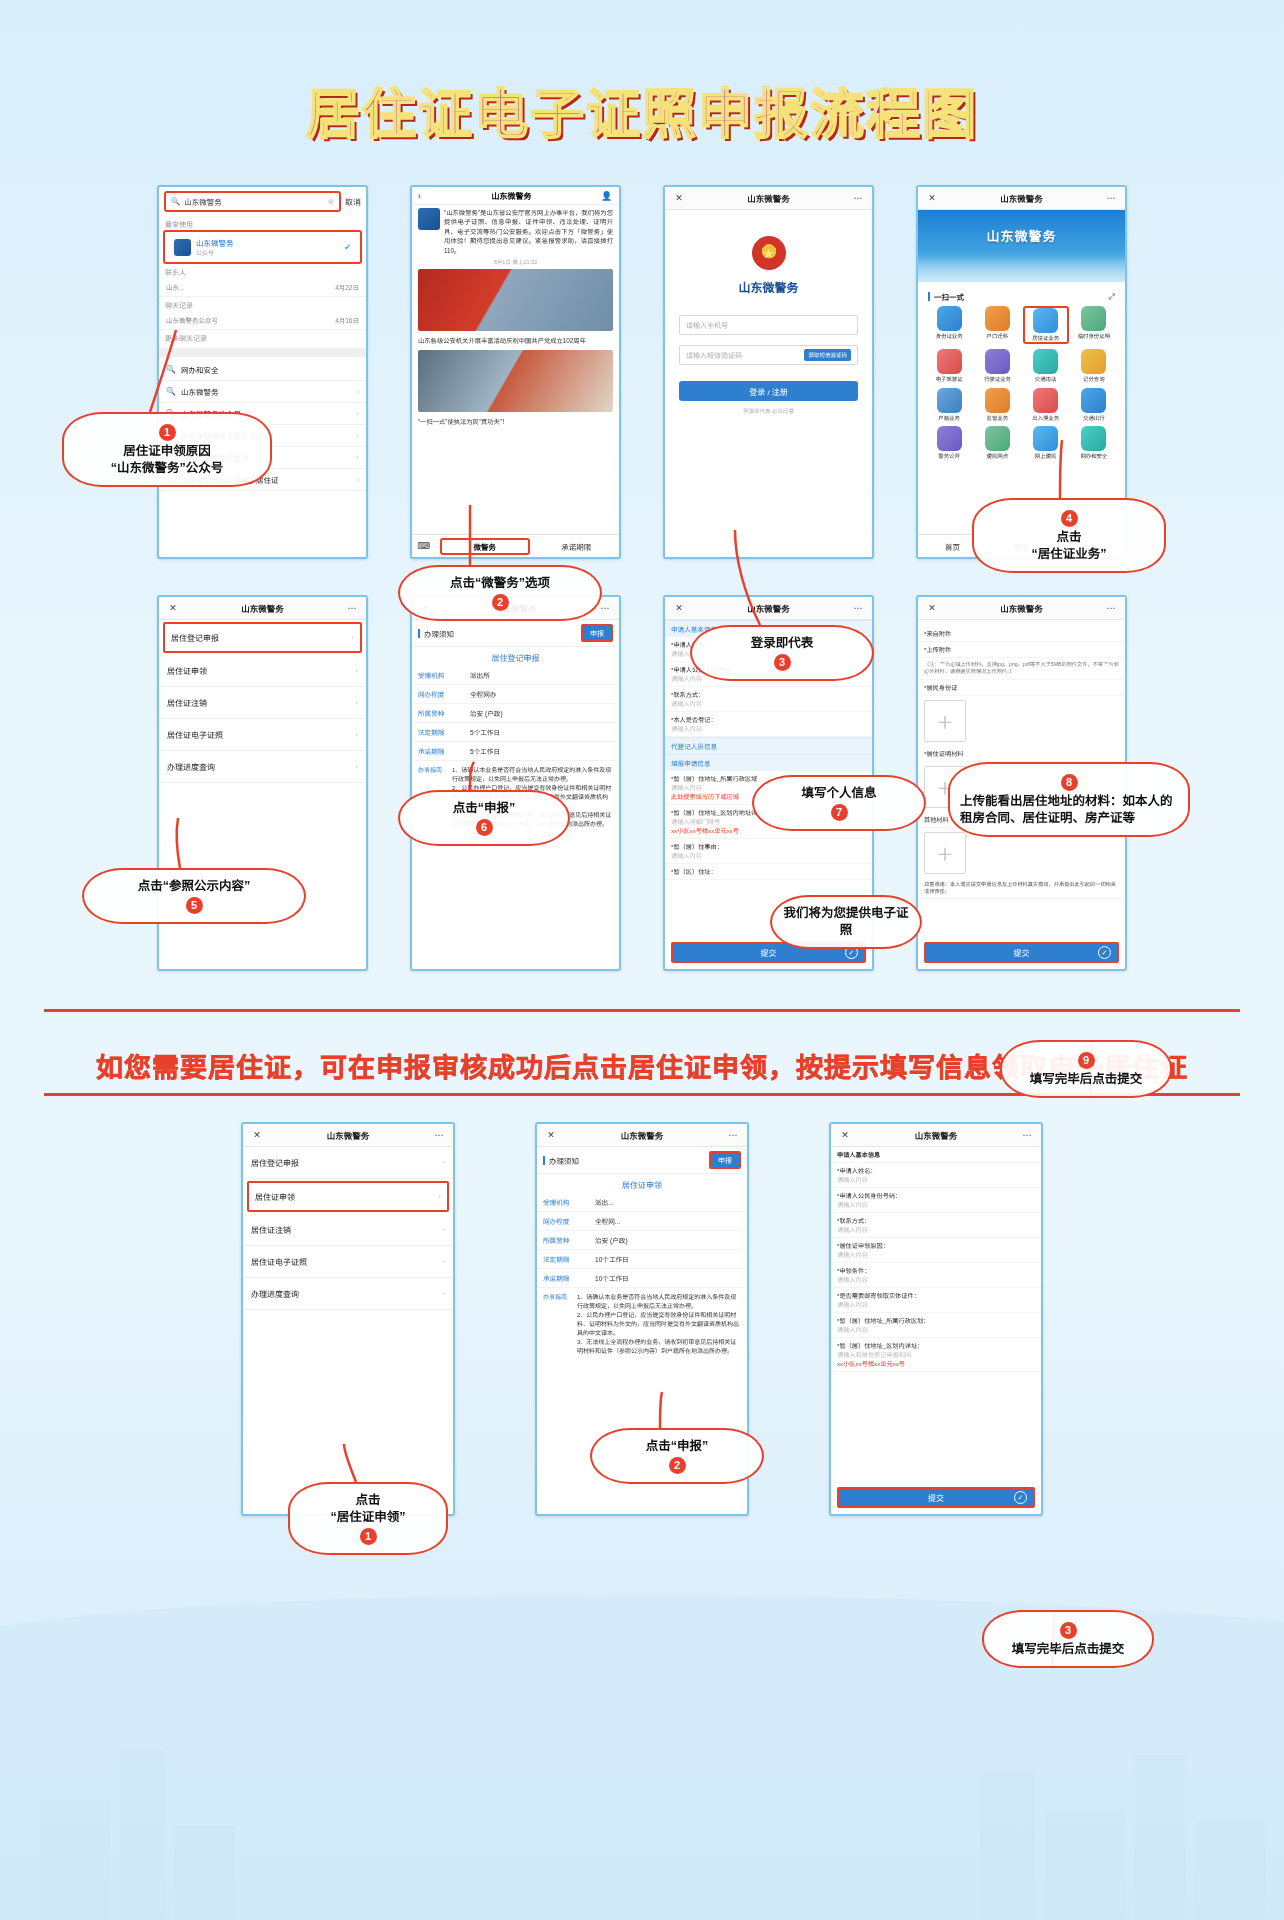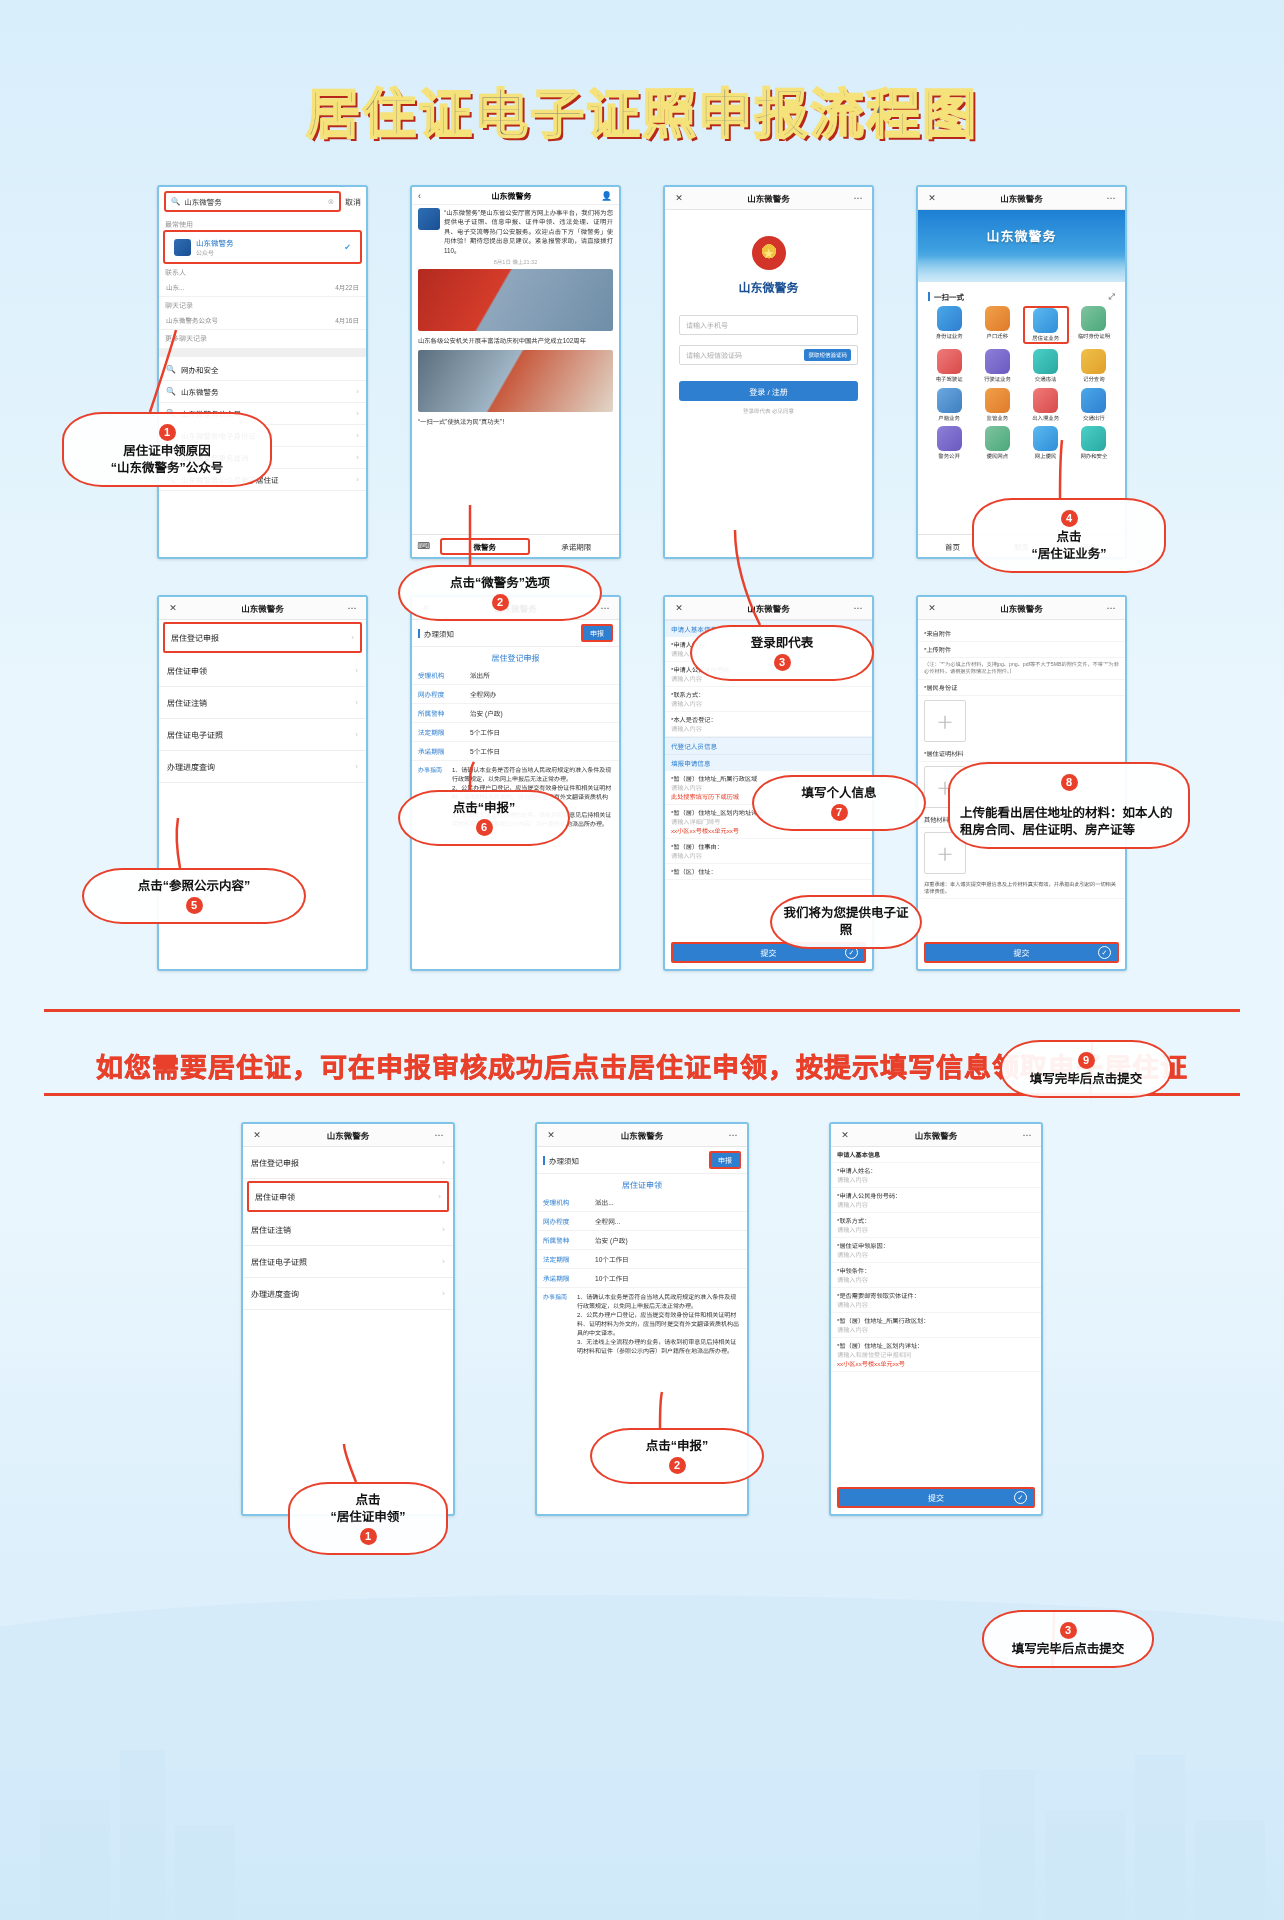--- a/index.html
+++ b/index.html
@@ -13,21 +13,21 @@
   .skyline{position:absolute;left:0;bottom:0;width:1284px;height:330px;overflow:hidden;z-index:0;}
   .skyline .b{position:absolute;bottom:0;background:#cfe8f7;opacity:.85;}
   .wave{position:absolute;left:-40px;bottom:150px;width:1400px;height:260px;border-radius:48% 52% 0 0/70px;background:#ddeffb;opacity:.8;}
   .wave2{position:absolute;left:-80px;bottom:95px;width:1500px;height:230px;border-radius:45% 55% 0 0/60px;background:#d3eafa;opacity:.75;}
 
   .page{position:relative;z-index:2;}
 
   h1.title{
     margin:0;padding:70px 0 0;text-align:center;
     font-size:54px;font-weight:bold;letter-spacing:2px;
-    color:#737373;
+    color:#a21caf;
     -webkit-text-stroke:2px #f5e27a;
     text-shadow:3px 3px 0 #b8281a;
     font-family:"DejaVu Sans","Liberation Sans",sans-serif;
   }
 
   .row{display:flex;justify-content:center;gap:42px;margin-top:36px;}
   .phone{
     width:207px;height:370px;background:#fff;border:2px solid #7ec3e8;border-radius:3px;
     position:relative;overflow:hidden;box-shadow:0 1px 3px rgba(0,0,0,.12);
   }
@@ -616,21 +616,21 @@
   <div style="white-space:pre-line">填写个人信息</div>
   <div class="num">7</div>
 </div>
 
 <div class="callout" style="left:770px;top:895px;width:128px;">
   <div style="white-space:pre-line">我们将为您提供电子证照</div>
 </div>
 
 <div class="callout" style="left:948px;top:762px;width:218px;text-align:left;">
   <div style="text-align:center"><span class="num">8</span></div>
-  <div style="margin-top:14px">上传能看出居住地址的材料：如本人的租房合同、居住证明、房产证等</div>
+  <div style="margin-top:2px">上传能看出居住地址的材料：如本人的租房合同、居住证明、房产证等</div>
 </div>
 
 <div class="callout" style="left:1000px;top:1040px;width:148px;">
   <div class="num">9</div>
   <div style="white-space:pre-line;margin-top:2px">填写完毕后点击提交</div>
 </div>
 
 <div class="callout" style="left:288px;top:1482px;width:136px;">
   <div style="white-space:pre-line">点击
 “居住证申领”</div>

